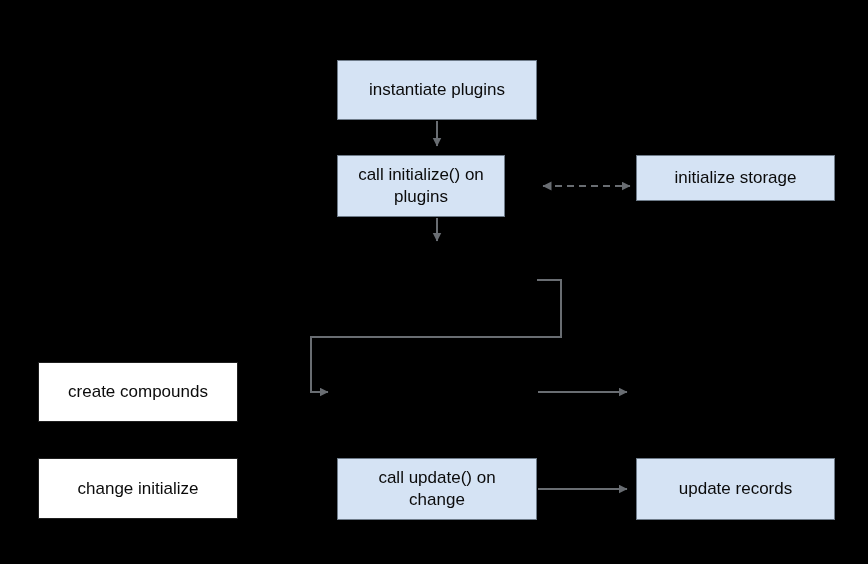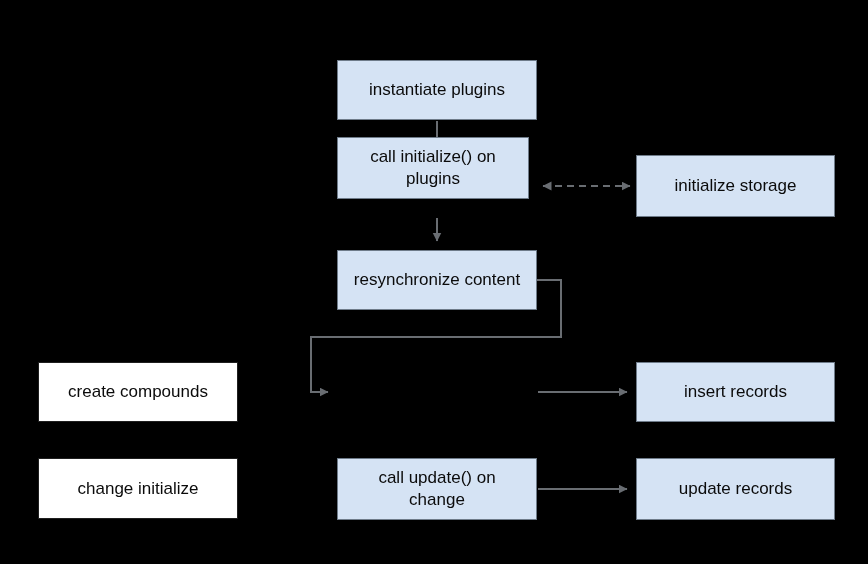--- a/index.html
+++ b/index.html
@@ -21,22 +21,22 @@
     font-size: 17px;
     line-height: 22px;
     color: var(--text-color, #0b0b0b);
     white-space: pre-line;
   }
   .node.blue  { background: var(--blue-fill, #d5e3f4); border: 1px solid var(--blue-border, #6e7b89); }
   .node.white { background: var(--white-fill, #ffffff); border: 1px solid var(--white-border, #1f1f1f); }
 
   
   #n-instantiate   { left: 337px; top:  60px; width: 200px; height: 60px; }
-  #n-init-call     { left: 337px; top: 137px; width: 192px; height: 62px; }
-  #n-init-storage  { left: 636px; top: 155px; width: 199px; height: 62px; }
+  #n-init-call     { left: 337px; top: 155px; width: 168px; height: 62px; }
+  #n-init-storage  { left: 636px; top: 155px; width: 199px; height: 46px; }
   #n-resync        { left: 337px; top: 250px; width: 200px; height: 60px; }
   #n-create-comp   { left:  38px; top: 362px; width: 200px; height: 60px; }
   #n-insert-call   { left: 337px; top: 362px; width: 200px; height: 60px; }
   #n-insert-rec    { left: 636px; top: 362px; width: 199px; height: 60px; }
   #n-change-comp   { left:  38px; top: 458px; width: 200px; height: 61px; }
   #n-update-call   { left: 337px; top: 458px; width: 200px; height: 62px; }
   #n-update-rec    { left: 636px; top: 458px; width: 199px; height: 62px; }
 
   #edges {
     position: absolute;
@@ -76,26 +76,24 @@
     <line class="edge" x1="538" y1="489" x2="627" y2="489" marker-end="url(#arr)"></line>
   </svg>
 
   <div id="n-instantiate" class="node blue">instantiate plugins</div>
 
   <div id="n-init-call" class="node blue">call initialize() on
 plugins</div>
 
   <div id="n-init-storage" class="node blue">initialize storage</div>
 
-  <div id="n-resync" class="node blue">resynchronize content</div>
 
   <div id="n-create-comp" class="node white">create compounds</div>
 
 
-  <div id="n-insert-rec" class="node blue">insert records</div>
 
   <div id="n-change-comp" class="node white">change initialize</div>
 
   <div id="n-update-call" class="node blue">call update() on
 change</div>
 
   <div id="n-update-rec" class="node blue">update records</div>
 
 </div>
 

